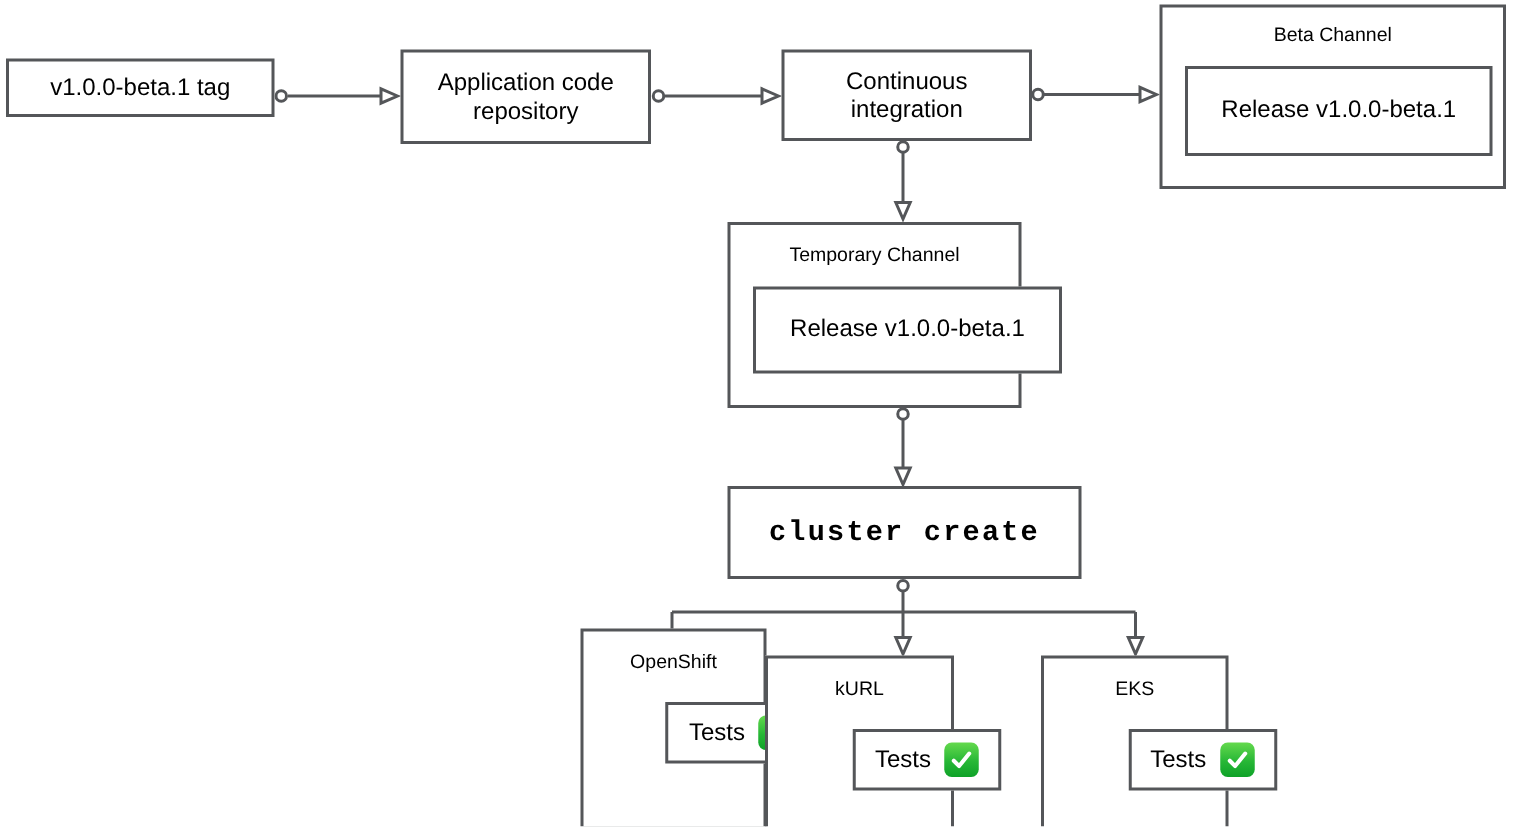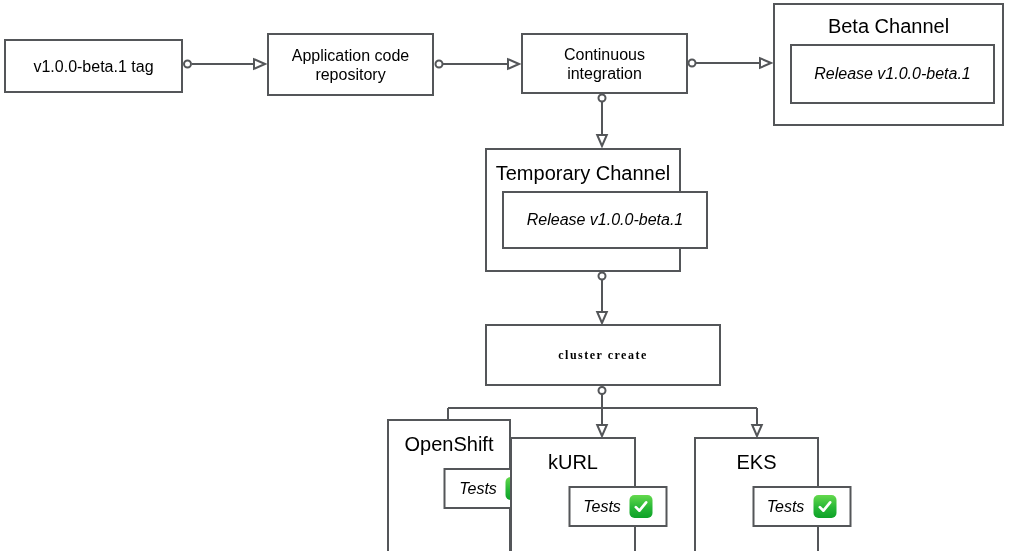--- a/index.html
+++ b/index.html
@@ -10,33 +10,32 @@
   .wires{position:absolute;left:0;top:0;width:1016px;height:551px;}
   .node,.group{
     position:absolute;box-sizing:border-box;background:#ffffff;
     border:2px solid #545659;
   }
   .node{
     display:flex;align-items:center;justify-content:center;text-align:center;
     font-size:16px;line-height:19px;padding:2px 8px;
   }
   .group-title{
-    text-align:center;font-size:20px;padding-top:12px;
+    text-align:center;font-size:13px;padding-top:12px;
   }
   .group-title.tight{padding-top:10px;}
   .inner-node{
     position:absolute;box-sizing:border-box;background:#ffffff;border:2px solid #545659;
     display:flex;align-items:center;justify-content:center;text-align:center;
     font-size:16px;
-    font-style:italic;
   }
   .tests-box{left:50%;transform:translateX(-50%);top:47px;width:101px;height:41px;gap:9px;margin-left:45px;}
   .mono{
-    font-family:Liberation Serif, serif;
-    font-weight:bold;font-size:12px;letter-spacing:1.5px;
+    font-family:Liberation Mono, monospace;
+    font-weight:bold;font-size:19px;letter-spacing:1.5px;
   }
   .check-icon{
     width:23px;height:23px;border-radius:5px;flex:0 0 auto;
     background:linear-gradient(180deg,#64d94d 0%,#27b736 55%,#0ea228 100%);
     display:flex;align-items:center;justify-content:center;
   }
   .check-icon svg{display:block;}
 </style>
 </head>
 <body>
@@ -71,21 +70,21 @@
       <line x1="448" y1="408" x2="757" y2="408"></line>
       <line x1="448" y1="408" x2="448" y2="425"></line>
       <line x1="602" y1="408" x2="602" y2="425"></line>
       <line x1="757" y1="408" x2="757" y2="425"></line>
       <path d="M448,436 L443.2,425 L452.8,425 Z" fill="#ffffff"></path>
       <path d="M602,436 L597.2,425 L606.8,425 Z" fill="#ffffff"></path>
       <path d="M757,436 L752.2,425 L761.8,425 Z" fill="#ffffff"></path>
     </g>
   </svg>
 
-  <div class="node" style="left:4px;top:39px;width:179px;height:54px;text-align:right;">
+  <div class="node" style="left:4px;top:39px;width:179px;height:39px;text-align:right;">
     <span>v1.0.0-beta.1 tag</span>
   </div>
 
   <div class="node" style="left:267px;top:33px;width:167px;height:63px;">
     <span>Application code repository</span>
   </div>
 
   <div class="node" style="left:521px;top:33px;width:167px;height:61px;">
     <span>Continuous integration</span>
   </div>

